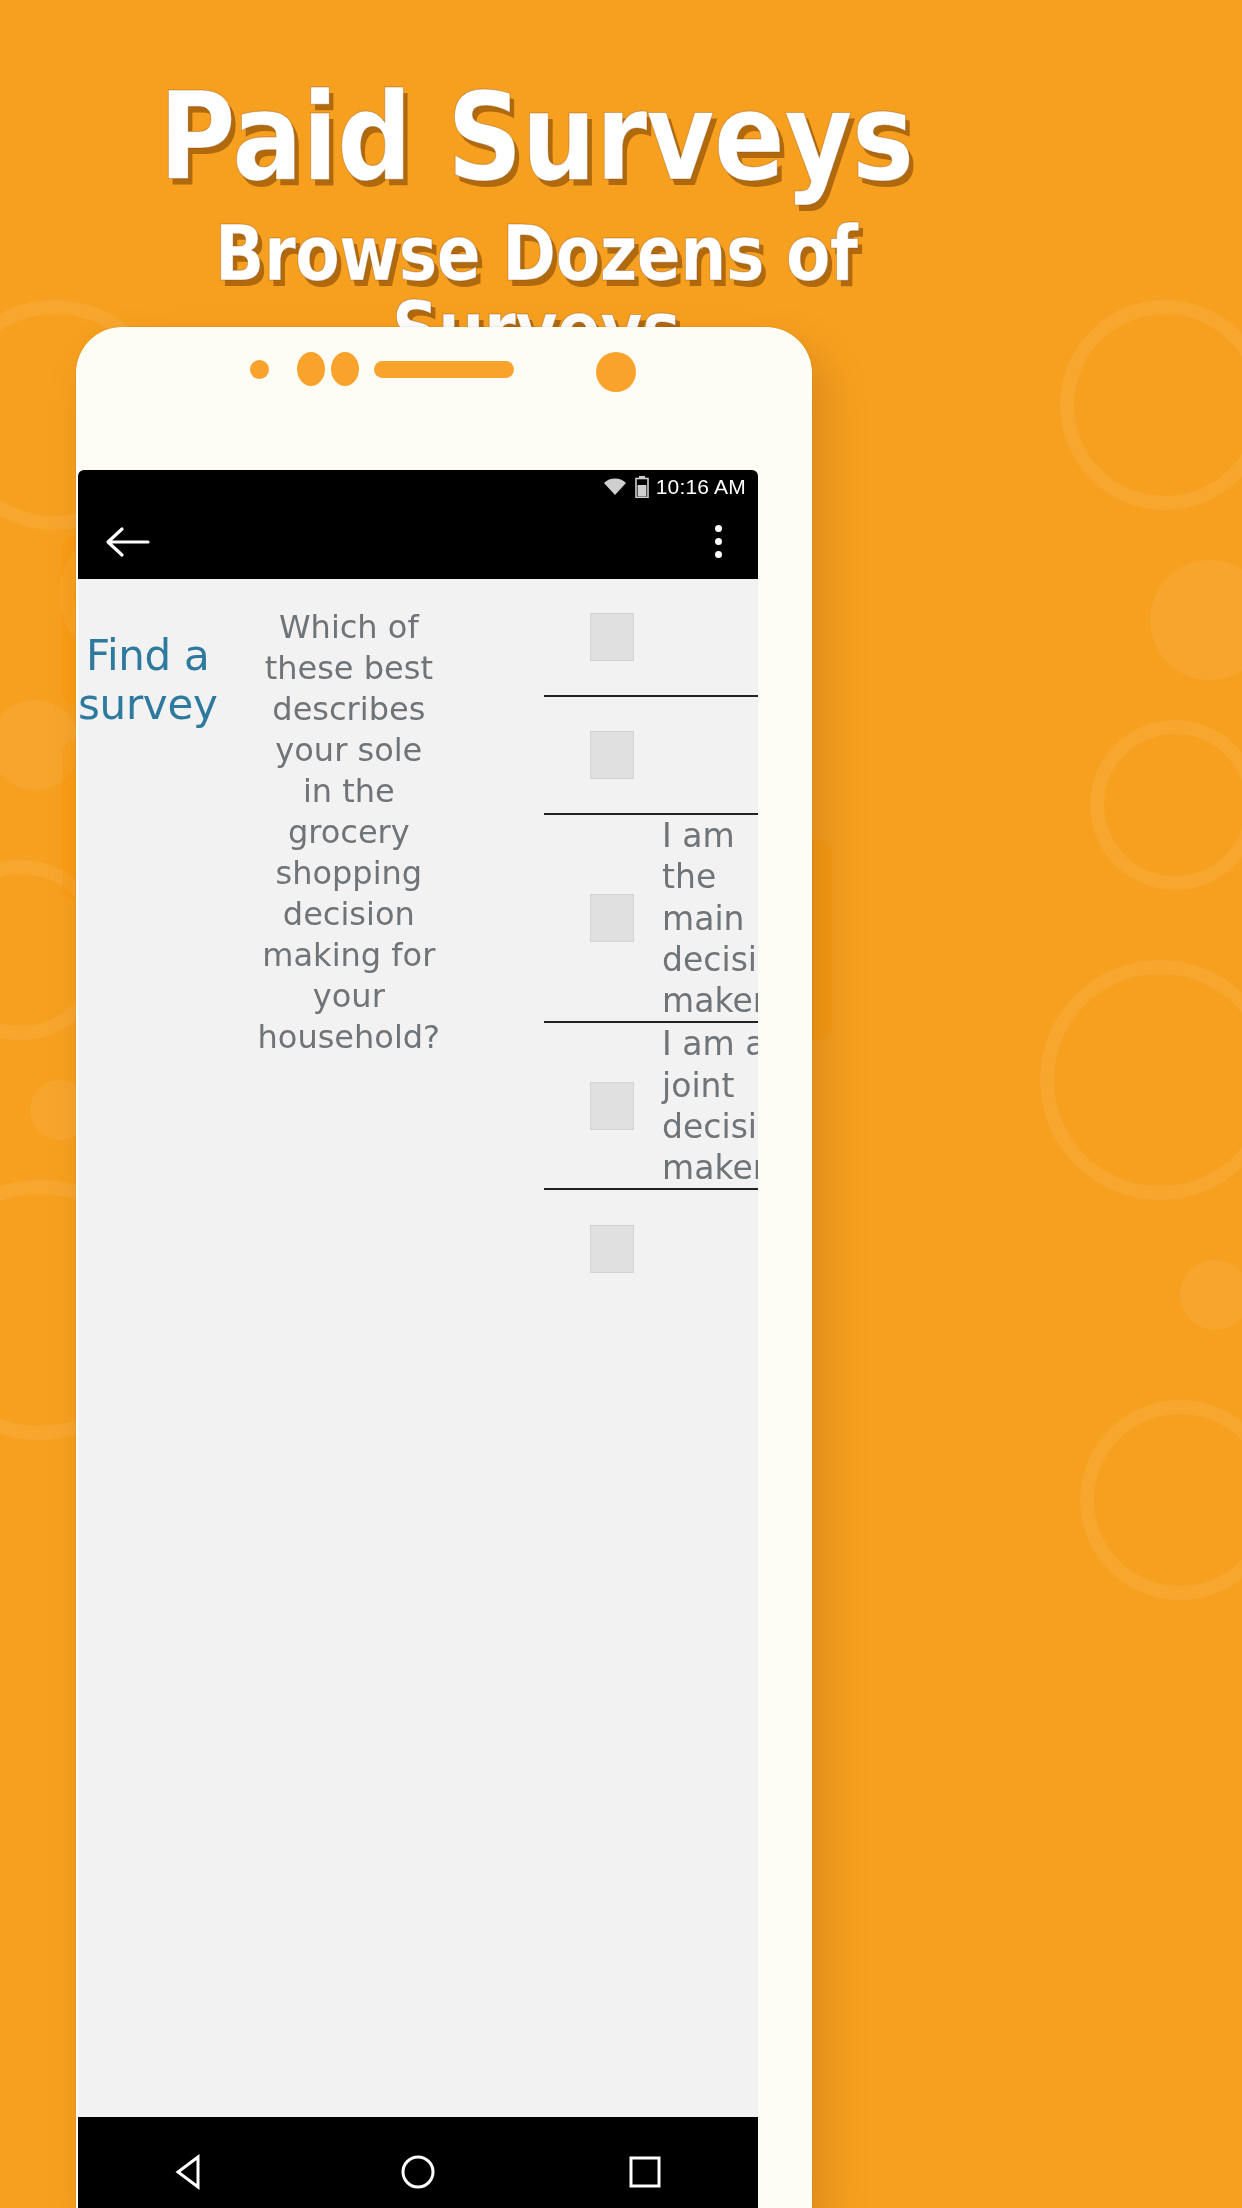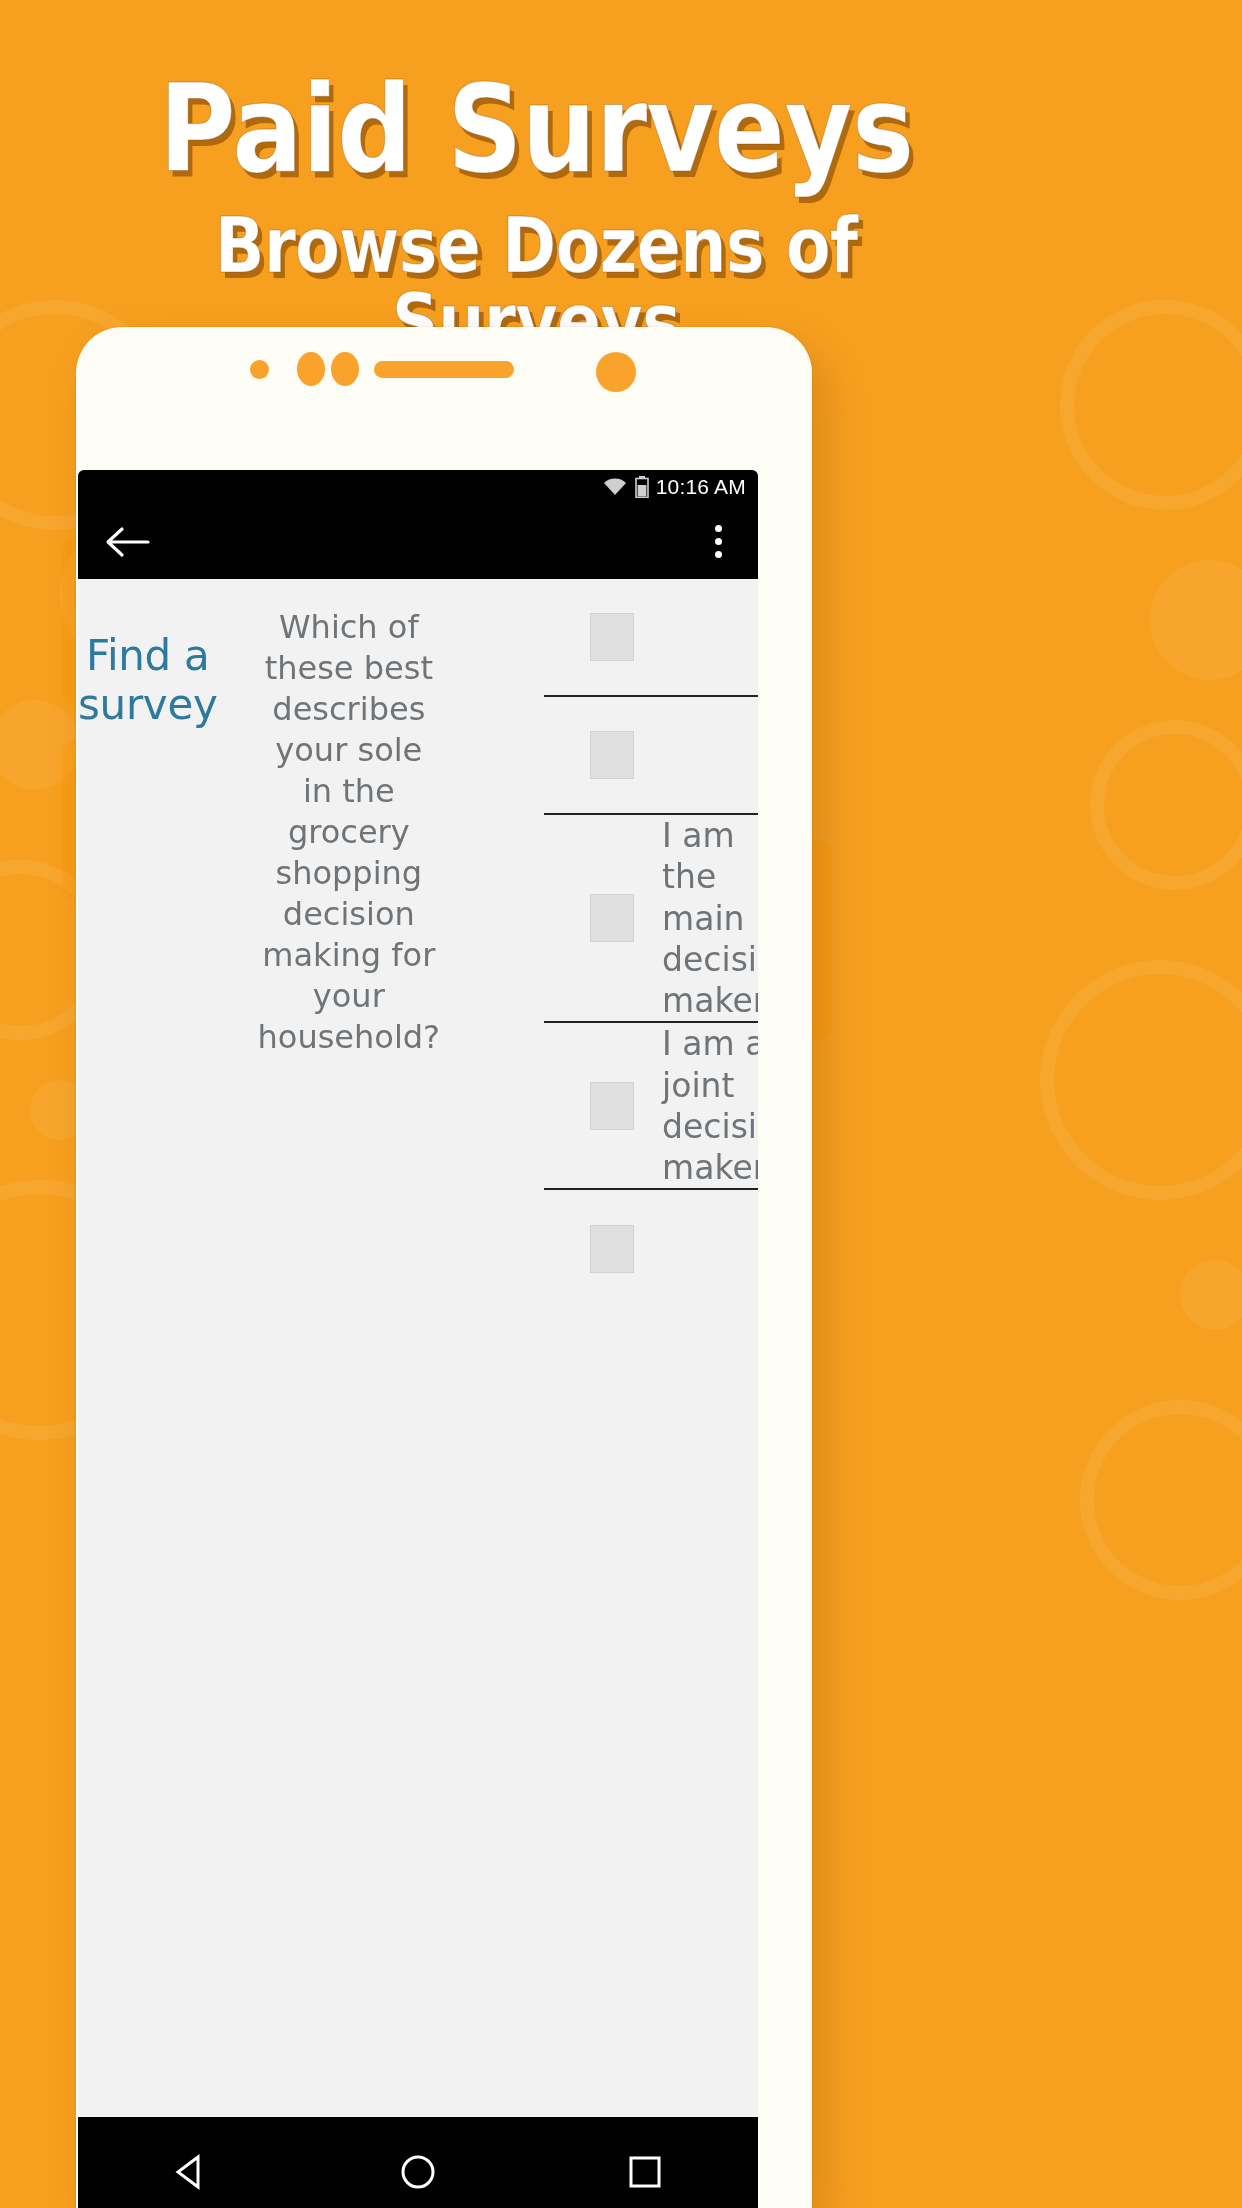--- a/index.html
+++ b/index.html
@@ -23,21 +23,21 @@
     background:rgba(255,255,255,0.06);
   }
   #bg-deco .bar {
     position:absolute;
     background:rgba(255,150,0,0.30);
     border-radius:14px;
   }
 
   
   .headline-wrap {
-    position:absolute; top:8px; left:0; width:1072px;
+    position:absolute; top:16px; left:0; width:1072px;
     text-align:center; z-index:5;
   }
   .headline {
     font-family:"DejaVu Sans", sans-serif;
     font-weight:bold;
     color:#ffffff;
     letter-spacing:-1px;
     line-height:1;
     text-shadow: 5px 6px 0 rgba(120,60,0,0.55);
     -webkit-text-stroke: 1px rgba(120,60,0,0.35);

